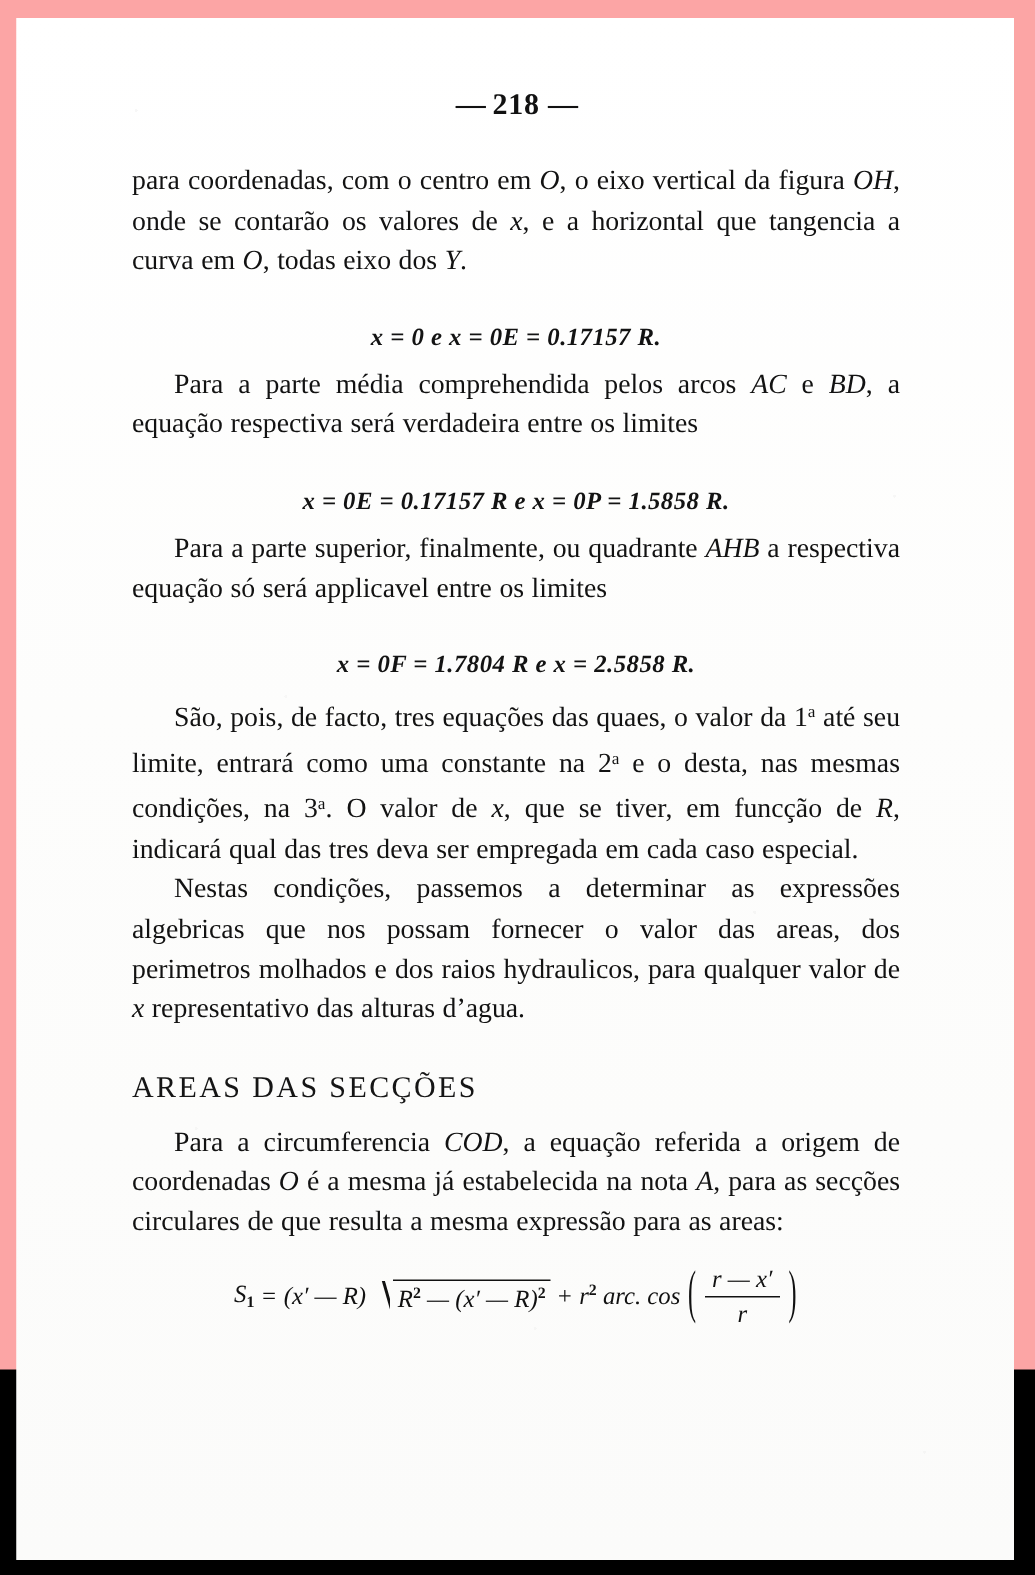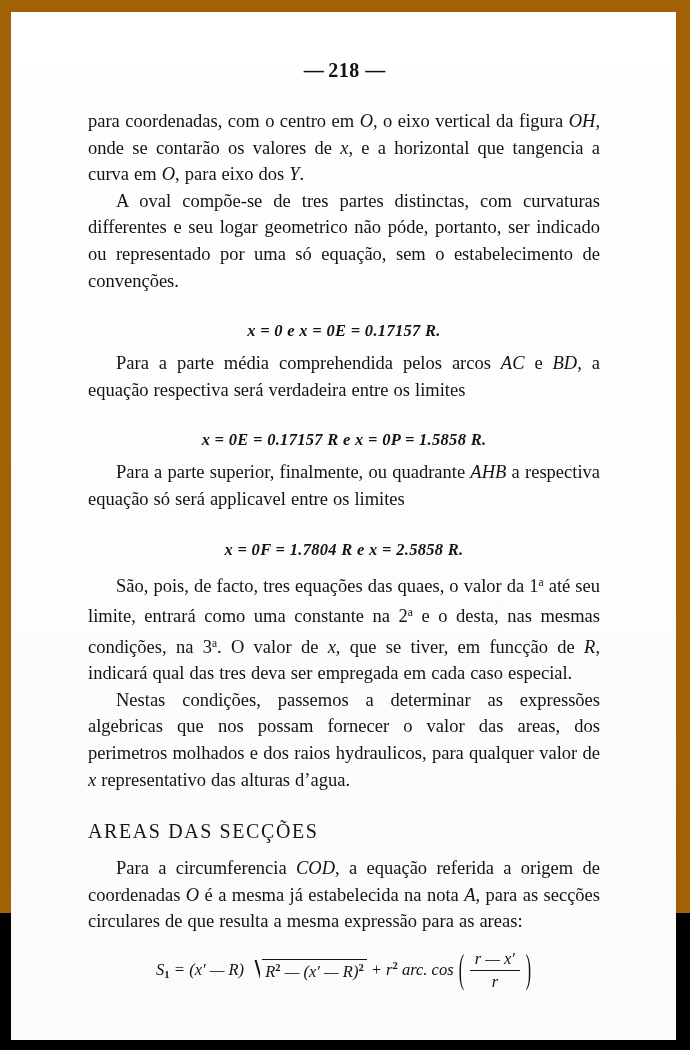--- a/index.html
+++ b/index.html
@@ -11,21 +11,21 @@
     width: 690px;
     height: 1050px;
     overflow: hidden;
     font-family: "Liberation Serif", "DejaVu Serif", serif;
   }
   #scan-frame {
     position: absolute;
     left: 0; top: 0;
     width: 690px;
     height: 913px;
-    background: #a16207;
+    background: #fca5a5;
   }
   #page-sheet {
     position: absolute;
     left: 11px;
     top: 12px;
     width: 665px;
     height: 1028px;
     background: #ffffff;
     box-shadow: inset 0 0 2px rgba(0,0,0,0.25);
   }
@@ -158,23 +158,22 @@
     <div id="paper-grain"></div>
 
     <div id="text-column">
 
       <div class="folio">
         <span class="rule">—</span>
         <span>218</span>
         <span class="rule">—</span>
       </div>
 
-      <p class="body noindent"><span>para coordenadas, com o centro em </span><span class="it">O</span><span>, o eixo vertical da figura </span><span class="it">OH</span><span>, onde se contarão os valores de </span><span class="it">x</span><span>, e a horizontal que tangencia a curva em </span><span class="it">O</span><span>, para eixo dos </span><span class="it">Y</span><span>.</span></p>
-
-      <p class="body">A oval compõe-se de tres partes distinctas, com curvaturas differentes e seu logar geometrico não póde, portanto, ser indicado ou representado por uma só equação, sem o estabelecimento de convenções.</p>
+      <p class="body noindent"><span>para coordenadas, com o centro em </span><span class="it">O</span><span>, o eixo vertical da figura </span><span class="it">OH</span><span>, onde se contarão os valores de </span><span class="it">x</span><span>, e a horizontal que tangencia a curva em </span><span class="it">O</span><span>, todas eixo dos </span><span class="it">Y</span><span>.</span></p>
+
 
 
       <div class="eq">x = 0 e x = 0E = 0.17157 R.</div>
 
       <p class="body"><span>Para a parte média comprehendida pelos arcos </span><span class="it">AC</span><span> e </span><span class="it">BD</span><span>, a equação respectiva será verdadeira entre os limites</span></p>
 
       <div class="eq">x = 0E = 0.17157 R e x = 0P = 1.5858 R.</div>
 
       <p class="body"><span>Para a parte superior, finalmente, ou quadrante </span><span class="it">AHB</span><span> a respectiva equação só será applicavel entre os limites</span></p>
 

